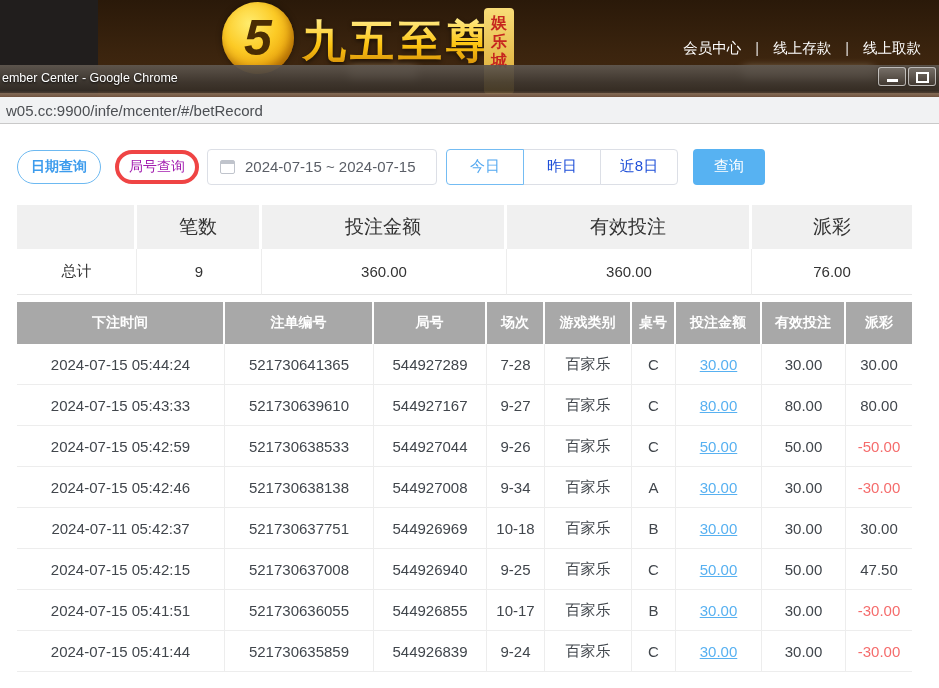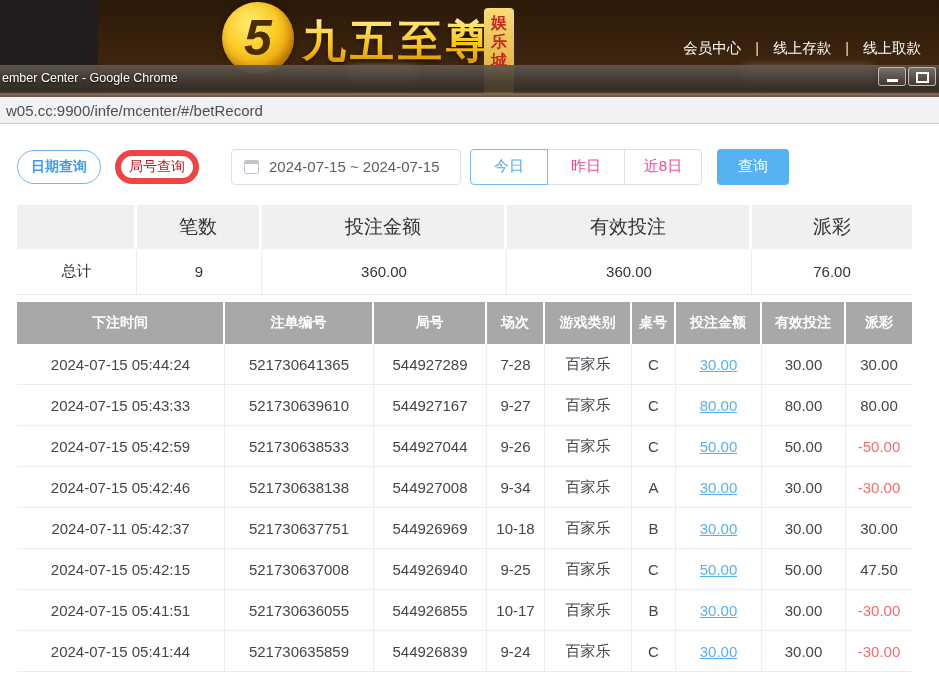--- a/index.html
+++ b/index.html
@@ -45,30 +45,30 @@
   .urlbar{position:absolute;left:0;top:97px;width:939px;height:27px;box-sizing:border-box;z-index:3;
     background:#f1f2f3;border-bottom:1px solid #c9c9c9;display:flex;align-items:center;padding-left:6px;}
   .url-text{font-size:15px;color:#4c4f53;white-space:nowrap;cursor:text;}
   
   .content{position:absolute;left:0;top:124px;width:939px;height:564px;background:#fff;
     padding:24px 0 0 17px;box-sizing:border-box;z-index:2;}
   .filters{display:flex;align-items:center;height:37px;}
   .pill{height:34px;width:84px;border-radius:17px;background:#fff;font-size:14px;cursor:pointer;
     font-family:inherit;}
   .pill.active{border:1px solid #6db9f1;color:#3d9ced;font-weight:700;}
-  .pill:not(.active){border:6px solid #ef4444;color:#b91c1c;}
+  .pill:not(.active){border:4px solid #ef4444;color:#a21caf;}
   .pill + .pill{margin-left:14px;}
-  .date-input{margin-left:32px;width:230px;height:36px;box-sizing:border-box;border:1px solid #dcdfe6;
+  .date-input{margin-left:8px;width:230px;height:36px;box-sizing:border-box;border:1px solid #dcdfe6;
     border-radius:4px;display:flex;align-items:center;padding-left:12px;cursor:pointer;background:#fff;}
   .cal-icon{width:15px;height:14px;box-sizing:border-box;border:1px solid #c0c4cc;border-radius:2px;
     position:relative;margin-right:10px;flex:none;}
   .cal-icon::before{content:"";position:absolute;left:0;top:0;width:100%;height:3px;background:#c0c4cc;}
   .date-text{font-size:15px;color:#5a5e66;white-space:nowrap;}
   .btn-group{display:flex;margin-left:9px;align-items:flex-end;}
-  .grp{height:36px;width:78px;background:#fff;border:1px solid #dcdfe6;font-size:15px;color:#ec4899;
+  .grp{height:36px;width:78px;background:#fff;border:1px solid #dcdfe6;font-size:15px;color:#1d4ed8;
     margin-left:-1px;cursor:pointer;font-family:inherit;position:relative;}
   .grp:first-child{border-radius:4px 0 0 4px;margin-left:0;}
   .grp:last-child{border-radius:0 4px 4px 0;}
   .grp.active{color:#53a8f0;border-color:#74bcf3;z-index:2;}
   .search-btn{margin-left:15px;height:36px;width:72px;border:none;border-radius:4px;
     background:var(--accent,#57b2f2);color:#fff;font-size:15px;cursor:pointer;font-family:inherit;}
   
   table{border-collapse:separate;border-spacing:0;table-layout:fixed;width:895px;text-align:center;}
   .summary{margin-top:20px;}
   .summary th{background:#f0f0f0;height:42px;font-size:19px;font-weight:400;color:#333;

